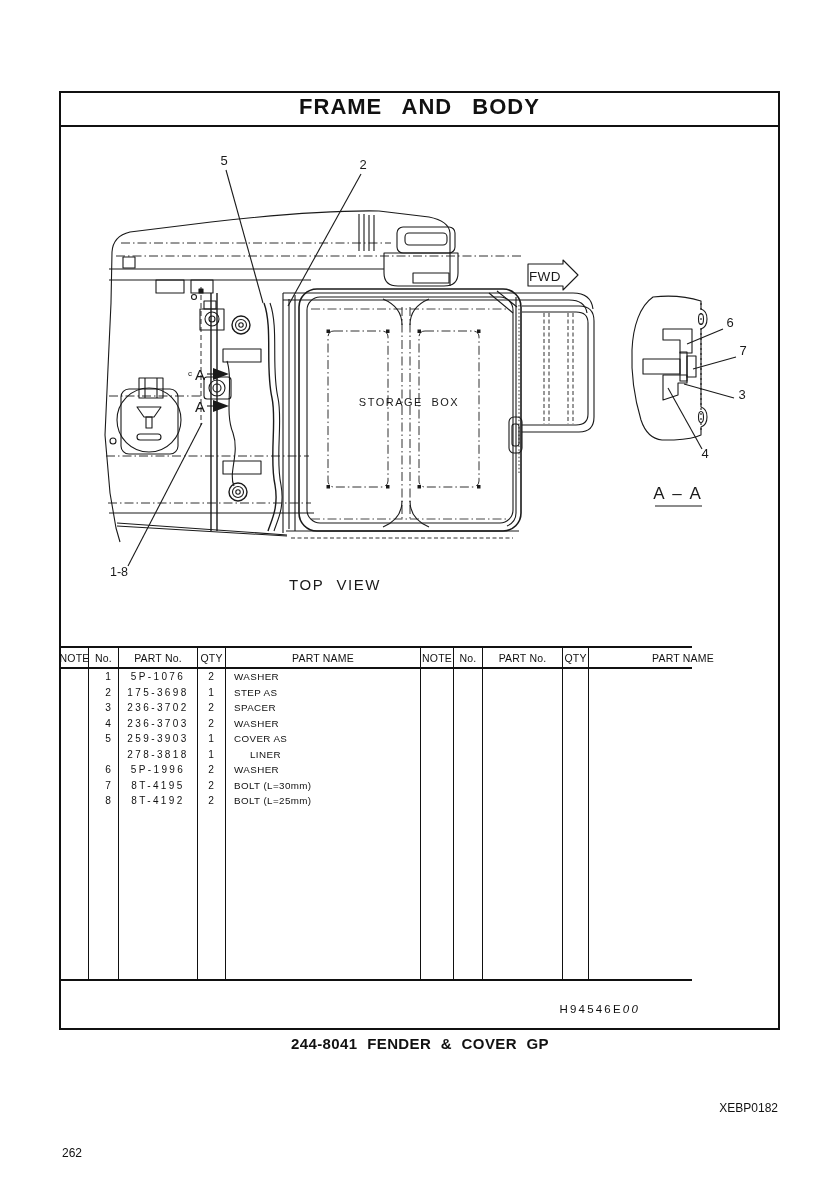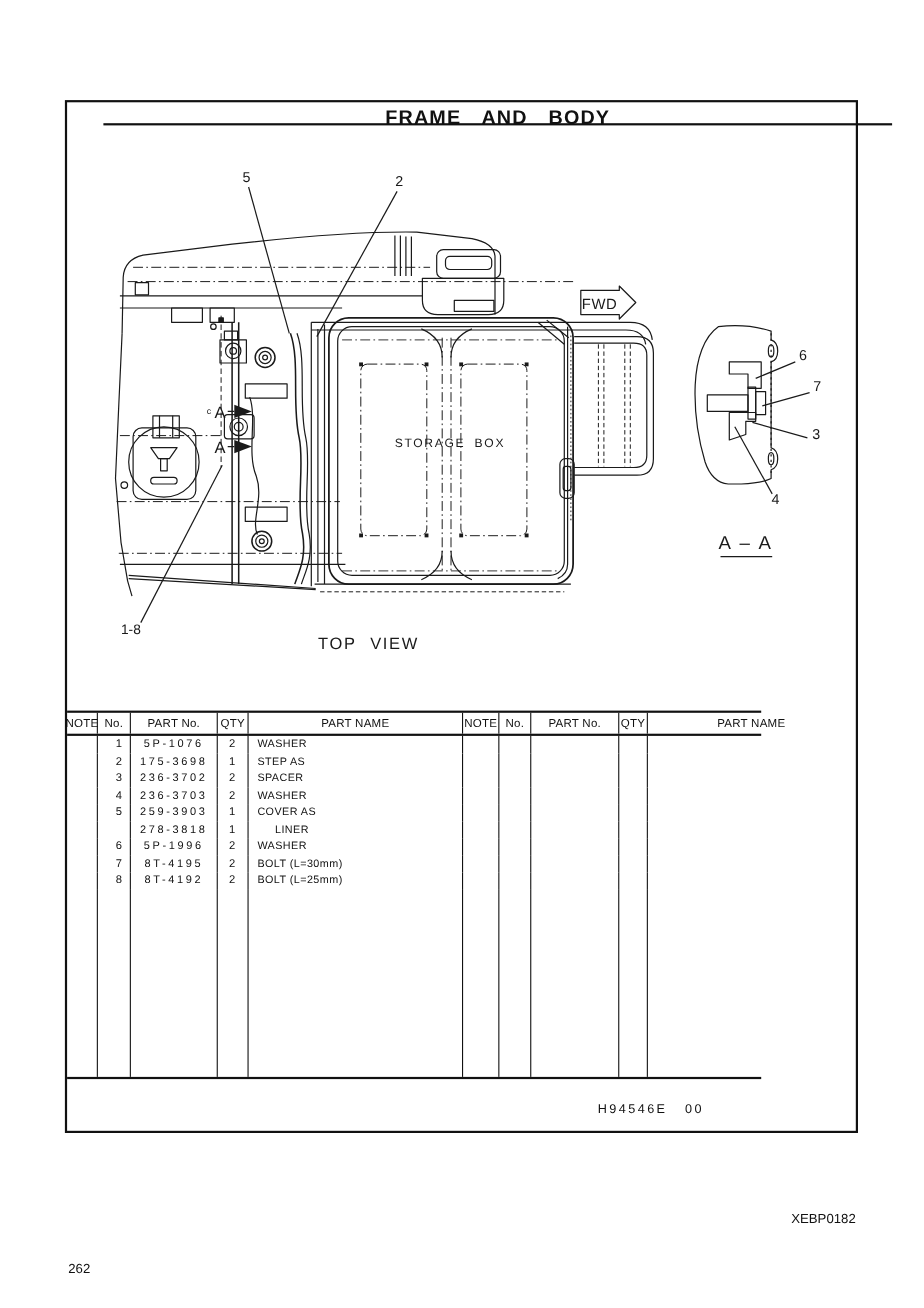--- a/index.html
+++ b/index.html
@@ -1,43 +1,43 @@
 <!DOCTYPE html>
 <html><head>
 <meta charset="utf-8">
 <style>
   html,body{margin:0;padding:0;background:#ffffff;}
   .page{position:relative;width:840px;height:1189px;background:#ffffff;overflow:hidden;
         font-family:"Liberation Sans", sans-serif;color:#111;}
   .frame{position:absolute;left:59px;top:91px;width:721px;height:939px;
          border:2.5px solid #111;box-sizing:border-box;background:#fff;}
-  .title-band{position:absolute;left:0;top:0;width:100%;height:21px;
+  .title-band{position:absolute;left:0;top:0;width:100%;height:34px;
               border-bottom:2px solid #111;box-sizing:border-box;
-              text-align:center;font-size:18px;font-weight:bold;
-              letter-spacing:1px;word-spacing:13px;line-height:28px;margin-left:33px;}
+              text-align:center;font-size:22px;font-weight:bold;
+              letter-spacing:1px;word-spacing:13px;line-height:28px;}
   .drawing{position:absolute;left:0;top:30px;width:716px;height:523px;}
   
   .ptable{position:absolute;left:0;top:553px;width:631px;}
   .thead,.tbody{display:grid;grid-template-columns:28px 30px 79px 28px 195px 33px 29px 80px 26px 188px;}
   .thead{height:23px;border-top:2px solid #111;border-bottom:2px solid #111;box-sizing:border-box;}
   .thead .hcell{border-right:1.2px solid #111;display:flex;align-items:center;justify-content:center;
                 font-size:10.5px;letter-spacing:0.2px;}
   .thead .hcell:nth-child(10){border-right:none;}
   .tbody{height:312px;grid-template-rows:repeat(9,15.5px) minmax(0,1fr);
          border-bottom:2px solid #111;box-sizing:border-box;}
   .cell{border-right:1.2px solid #111;font-size:10.2px;line-height:15.5px;white-space:nowrap;overflow:hidden;}
   .cell:nth-child(10n){border-right:none;}
   .c-no{text-align:right;padding-right:6px;letter-spacing:1px;}
   .c-part{text-align:center;letter-spacing:2.4px;font-size:10px;}
   .c-qty{text-align:center;letter-spacing:1px;}
   .c-name{padding-left:8px;font-size:9.8px;letter-spacing:0.4px;}
   .c-name.indent{padding-left:24px;}
   .tfoot{height:50px;position:relative;}
   .doc-code{position:absolute;right:52px;top:22px;font-size:11.5px;letter-spacing:2.2px;}
-  .doc-code .rev{margin-left:16px;}
+  .doc-code .rev{font-style:italic;}
   
   .subtitle{position:absolute;left:0;top:1035px;width:840px;text-align:center;
             font-size:15px;font-weight:bold;letter-spacing:0.4px;word-spacing:5px;}
   .pgnum{position:absolute;left:62px;top:1101px;font-size:12px;margin-top:45px;}
   .formcode{position:absolute;right:62px;top:1101px;font-size:12px;}
   
   svg .ln{fill:none;stroke:#1a1a1a;stroke-width:1.1;stroke-linejoin:round;}
   svg text{fill:#1a1a1a;font-family:"Liberation Sans",sans-serif;}
 </style>
 </head>
@@ -313,15 +313,16 @@
           <div class="cell"></div>
         </div>
       <div class="tfoot">
         <div class="doc-code">
           <span>H94546E</span><span class="rev">00</span>
         </div>
       </div>
     </div>
   </div>
 
+  <div class="subtitle">244-8041  FENDER &amp; COVER GP</div>
   <div class="pgnum">262</div>
   <div class="formcode">XEBP0182</div>
 </div>
 
 </body></html>

